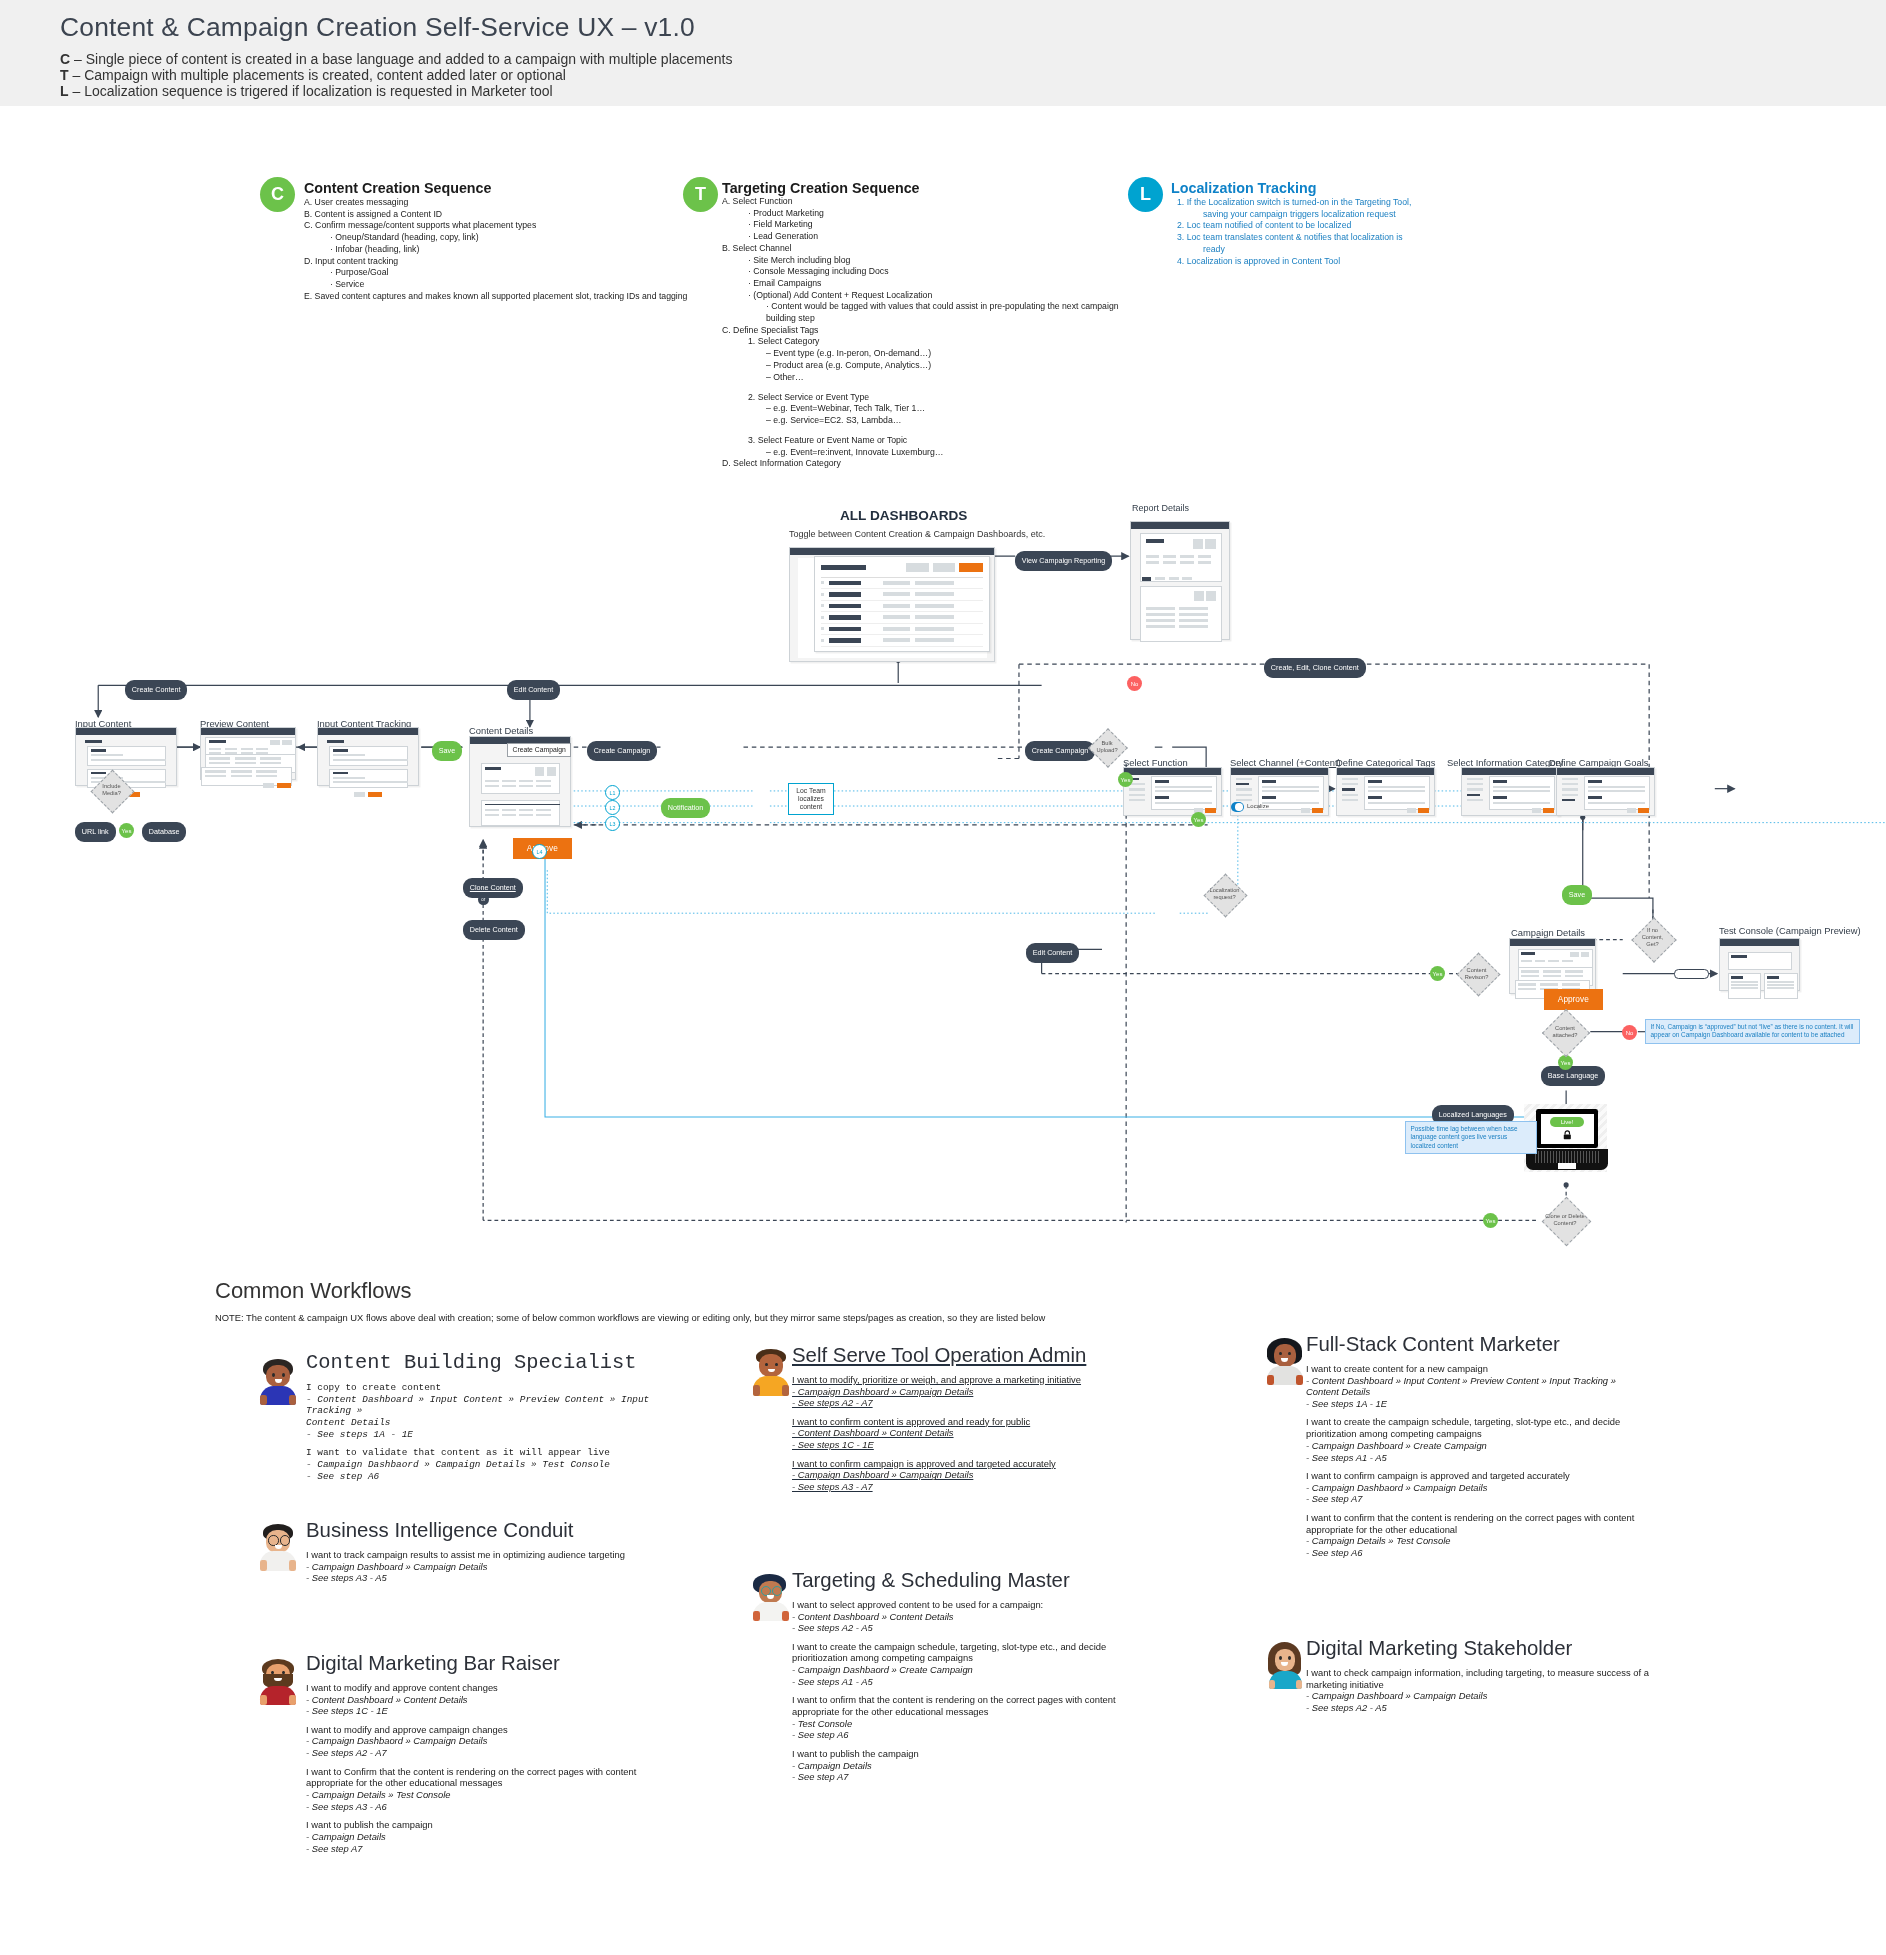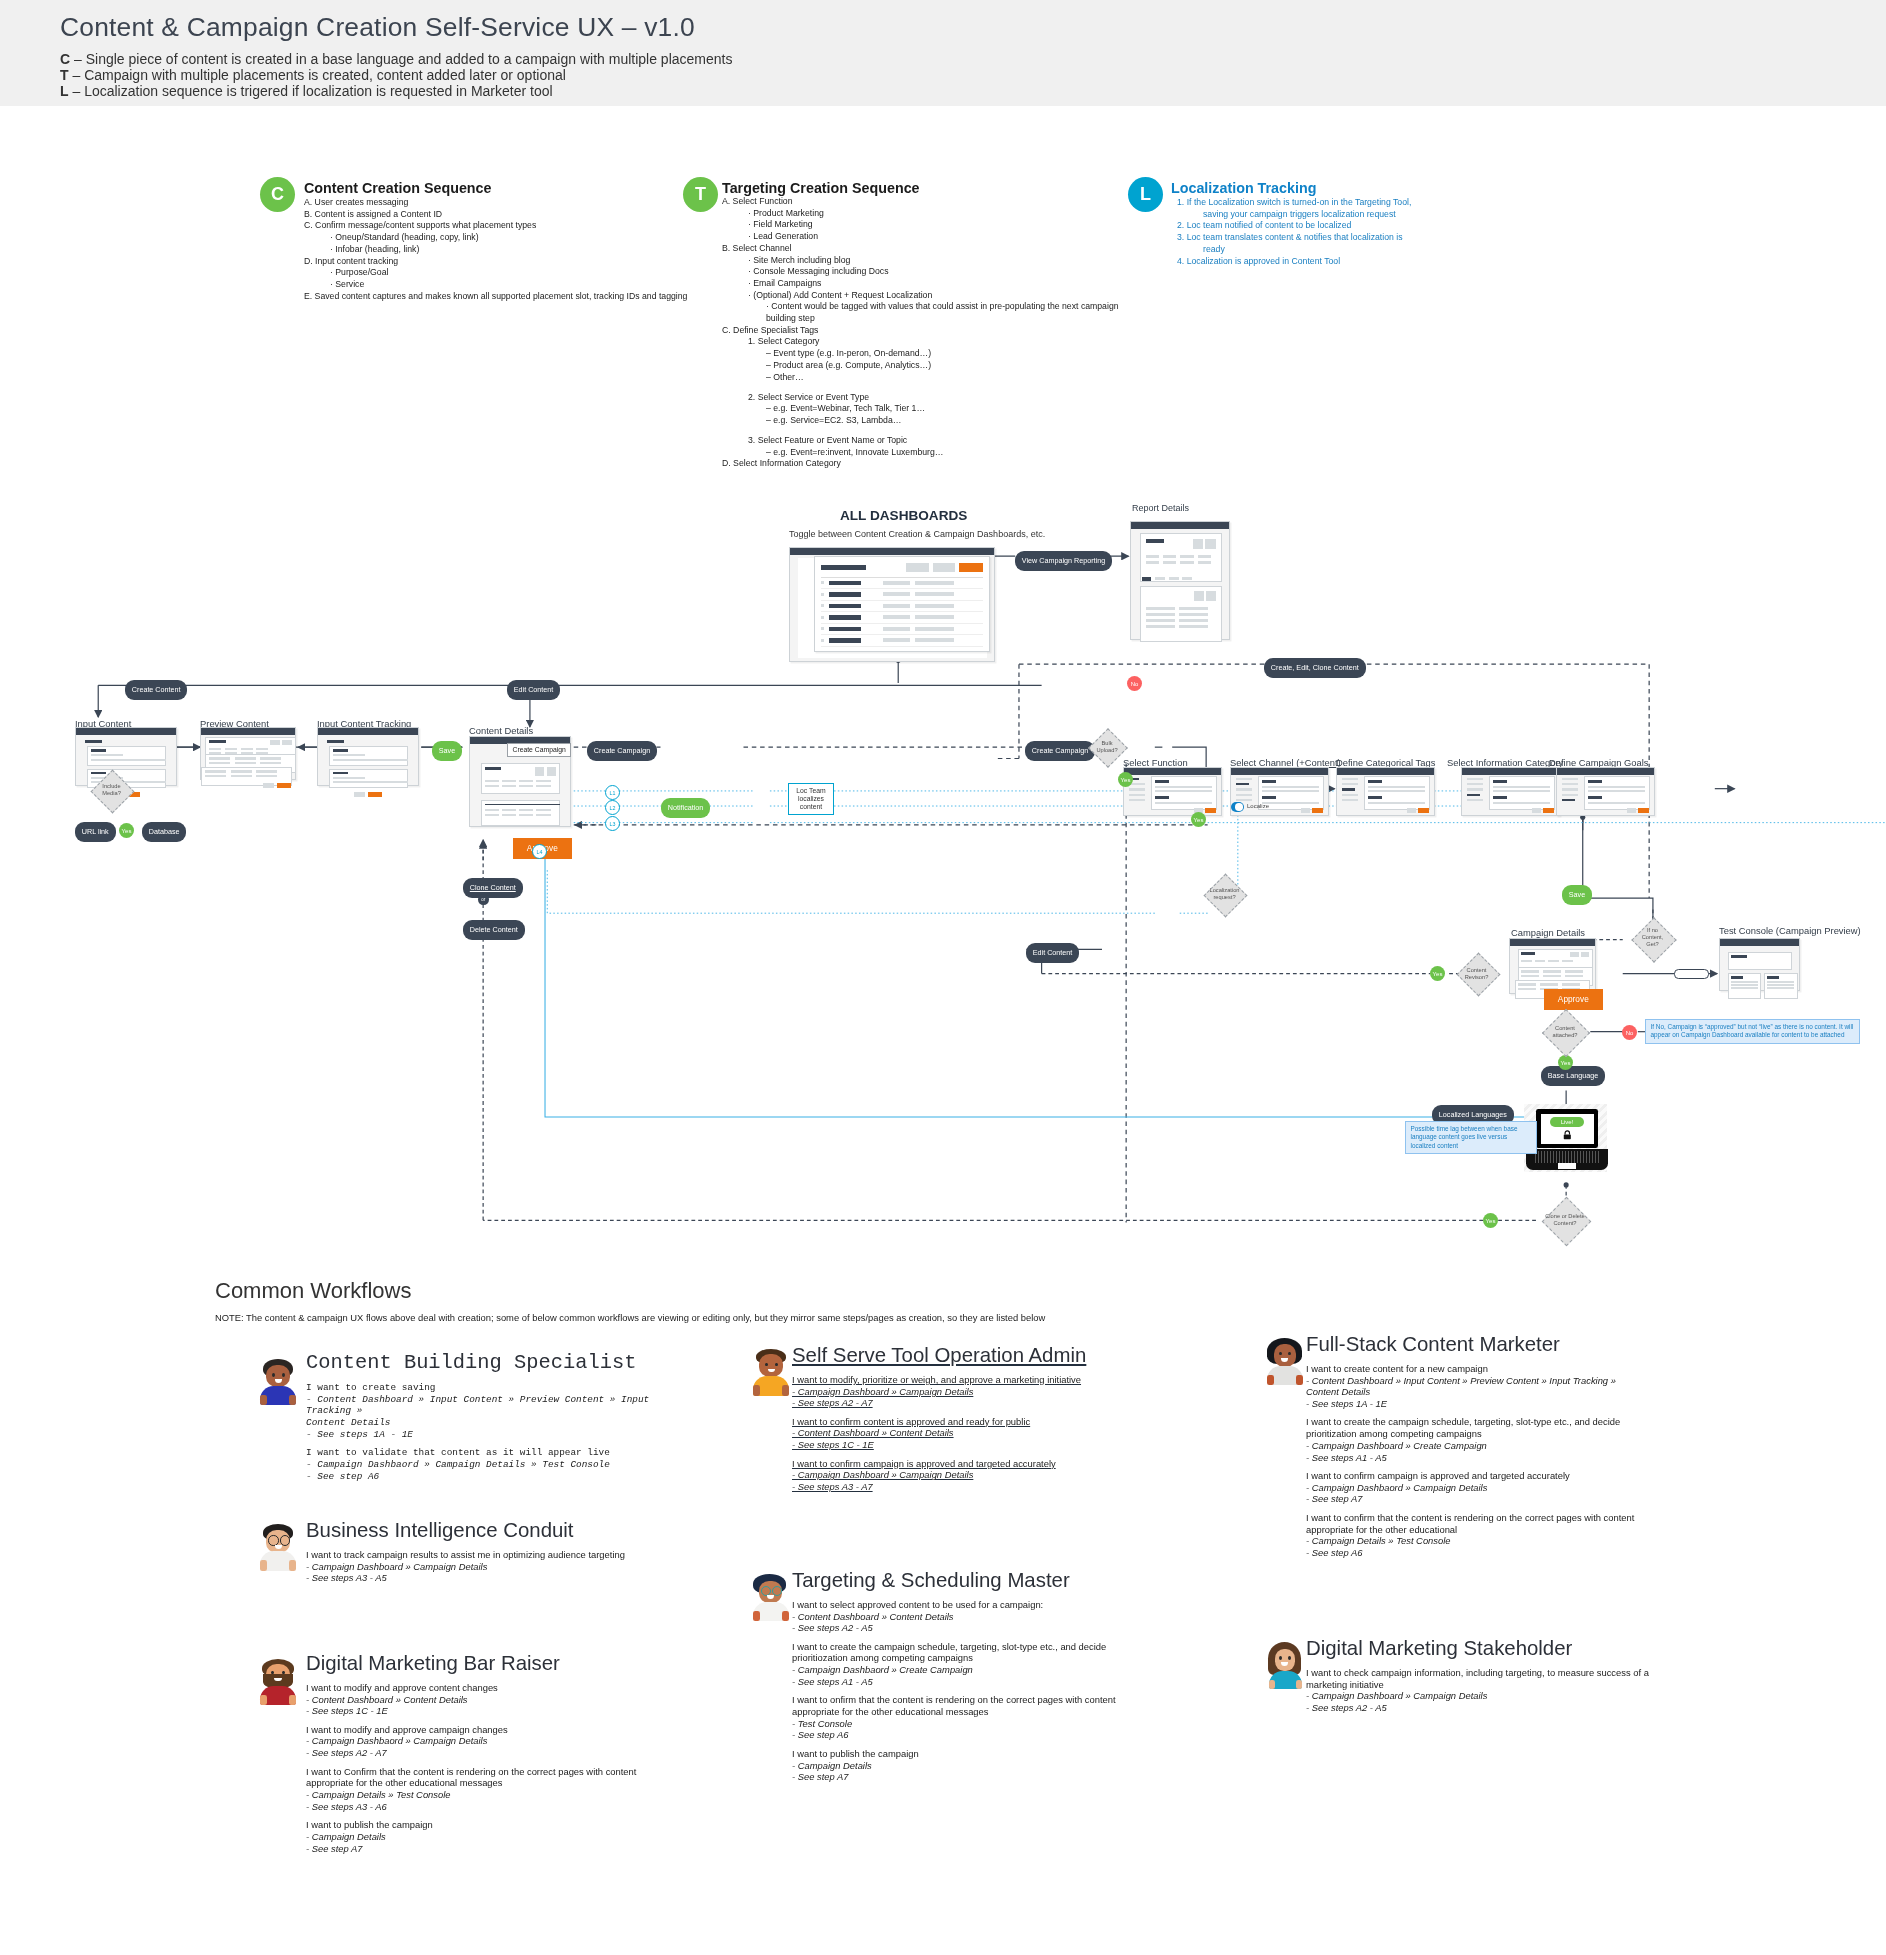--- a/index.html
+++ b/index.html
@@ -920,21 +920,21 @@
     <div class="av-eye" style="left:15px;top:14.3px;"></div>
       <div class="av-eye" style="left:25px;top:14.3px;"></div>
     <div class="av-mouth" style="left:18px;top:20.4px;width:6.8px;height:3.8px;"></div>
     <div class="av-body" style="left:3px;top:27px;width:36px;height:19.6px;background:#2b35b5;"></div>
     <div class="av-arm" style="left:3px;top:36px;width:6.8px;height:10.6px;background:#a9603f;"></div>
     <div class="av-arm" style="left:32px;top:36px;width:6.8px;height:10.6px;background:#a9603f;"></div>
   </div>
   <h2>Content Building Specialist</h2>
   <div>
       <div class="wf">
-        <span class="goal">I want to create saving</span>
+        <span class="goal">I copy to create content</span>
         <span class="path">- Content Dashboard » Input Content » Preview Content » Input Tracking »</span>
         <span class="path">      Content Details</span>
         <span class="path">- See steps 1A - 1E</span>
       </div>
       <div class="wf">
         <span class="goal">I want to validate that content as it will appear live</span>
         <span class="path">- Campaign Dashbaord » Campaign Details » Test Console</span>
         <span class="path">- See step A6</span>
       </div>
     </div>

